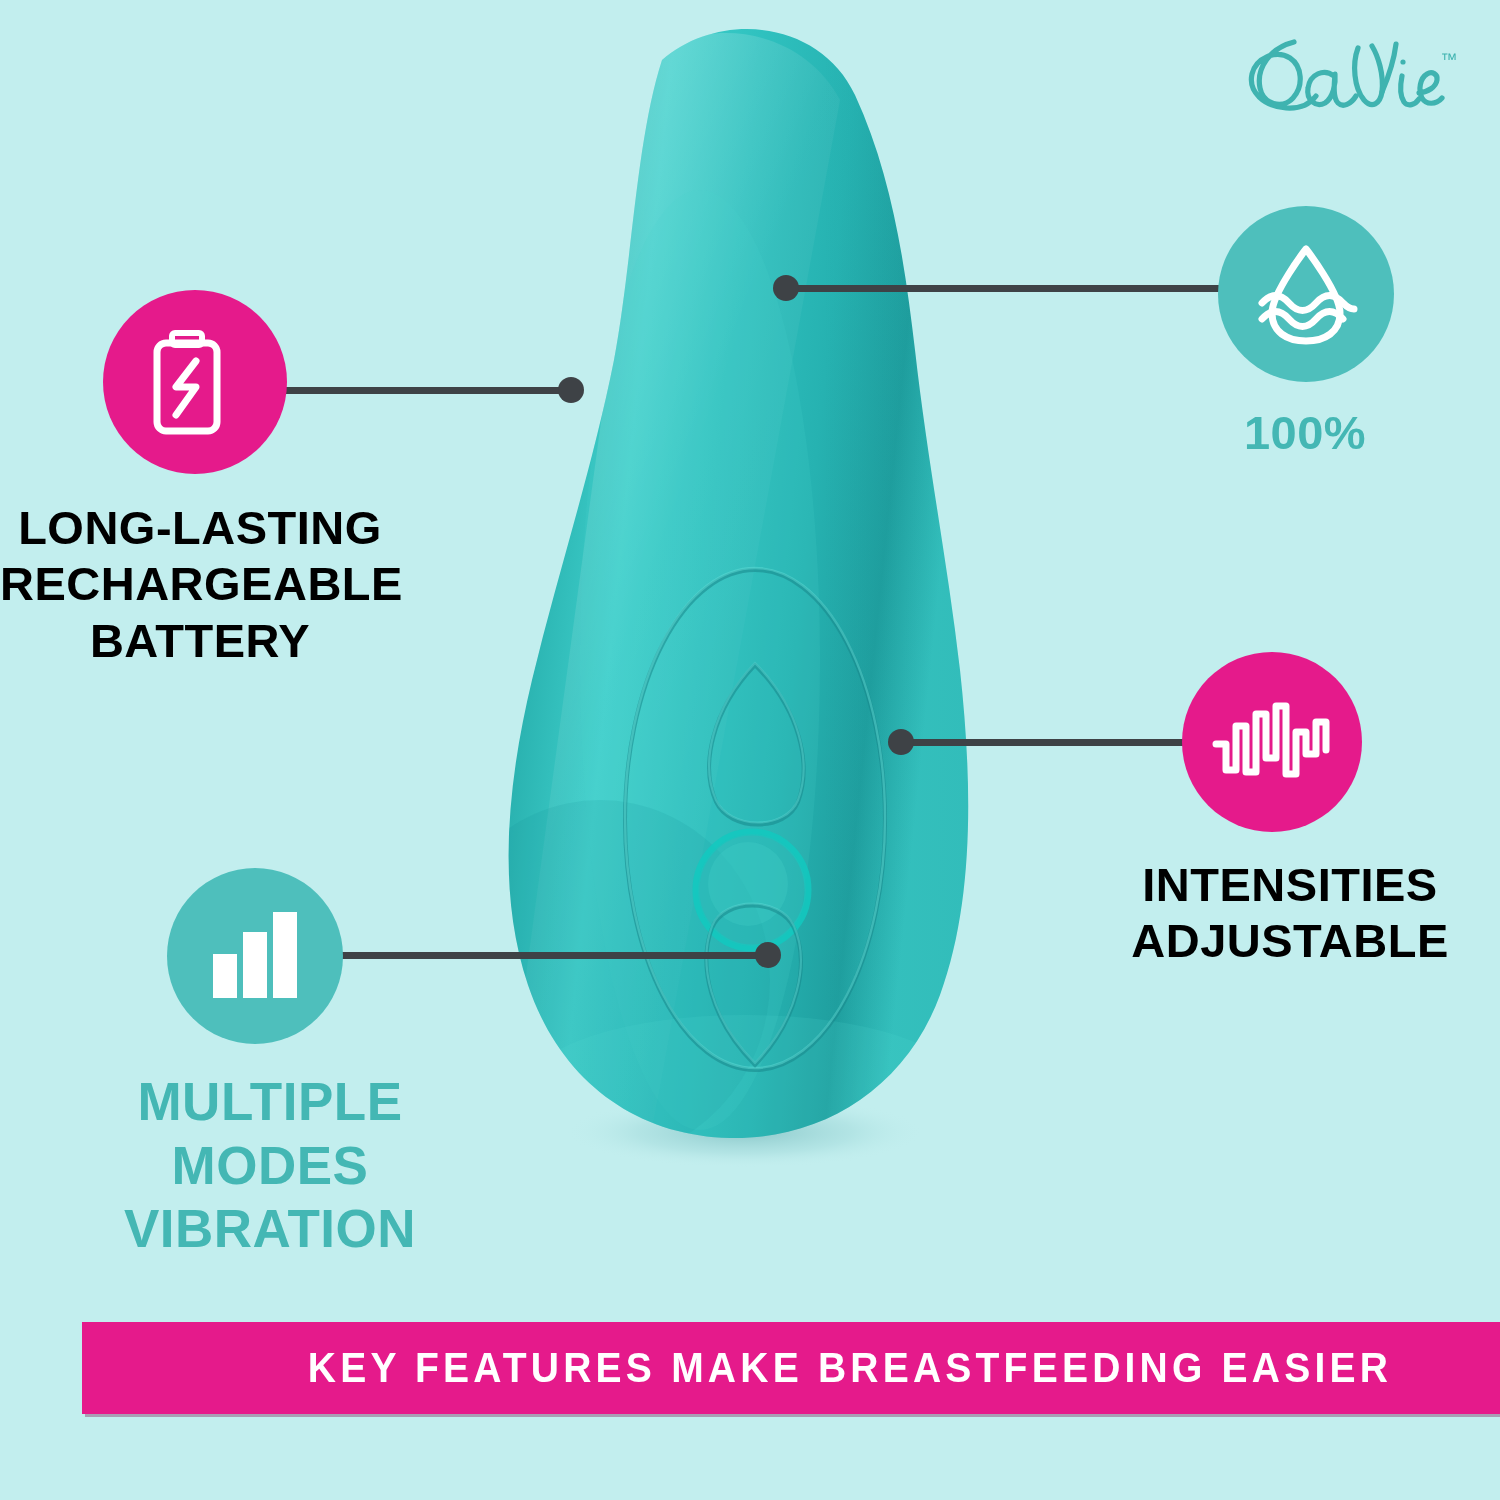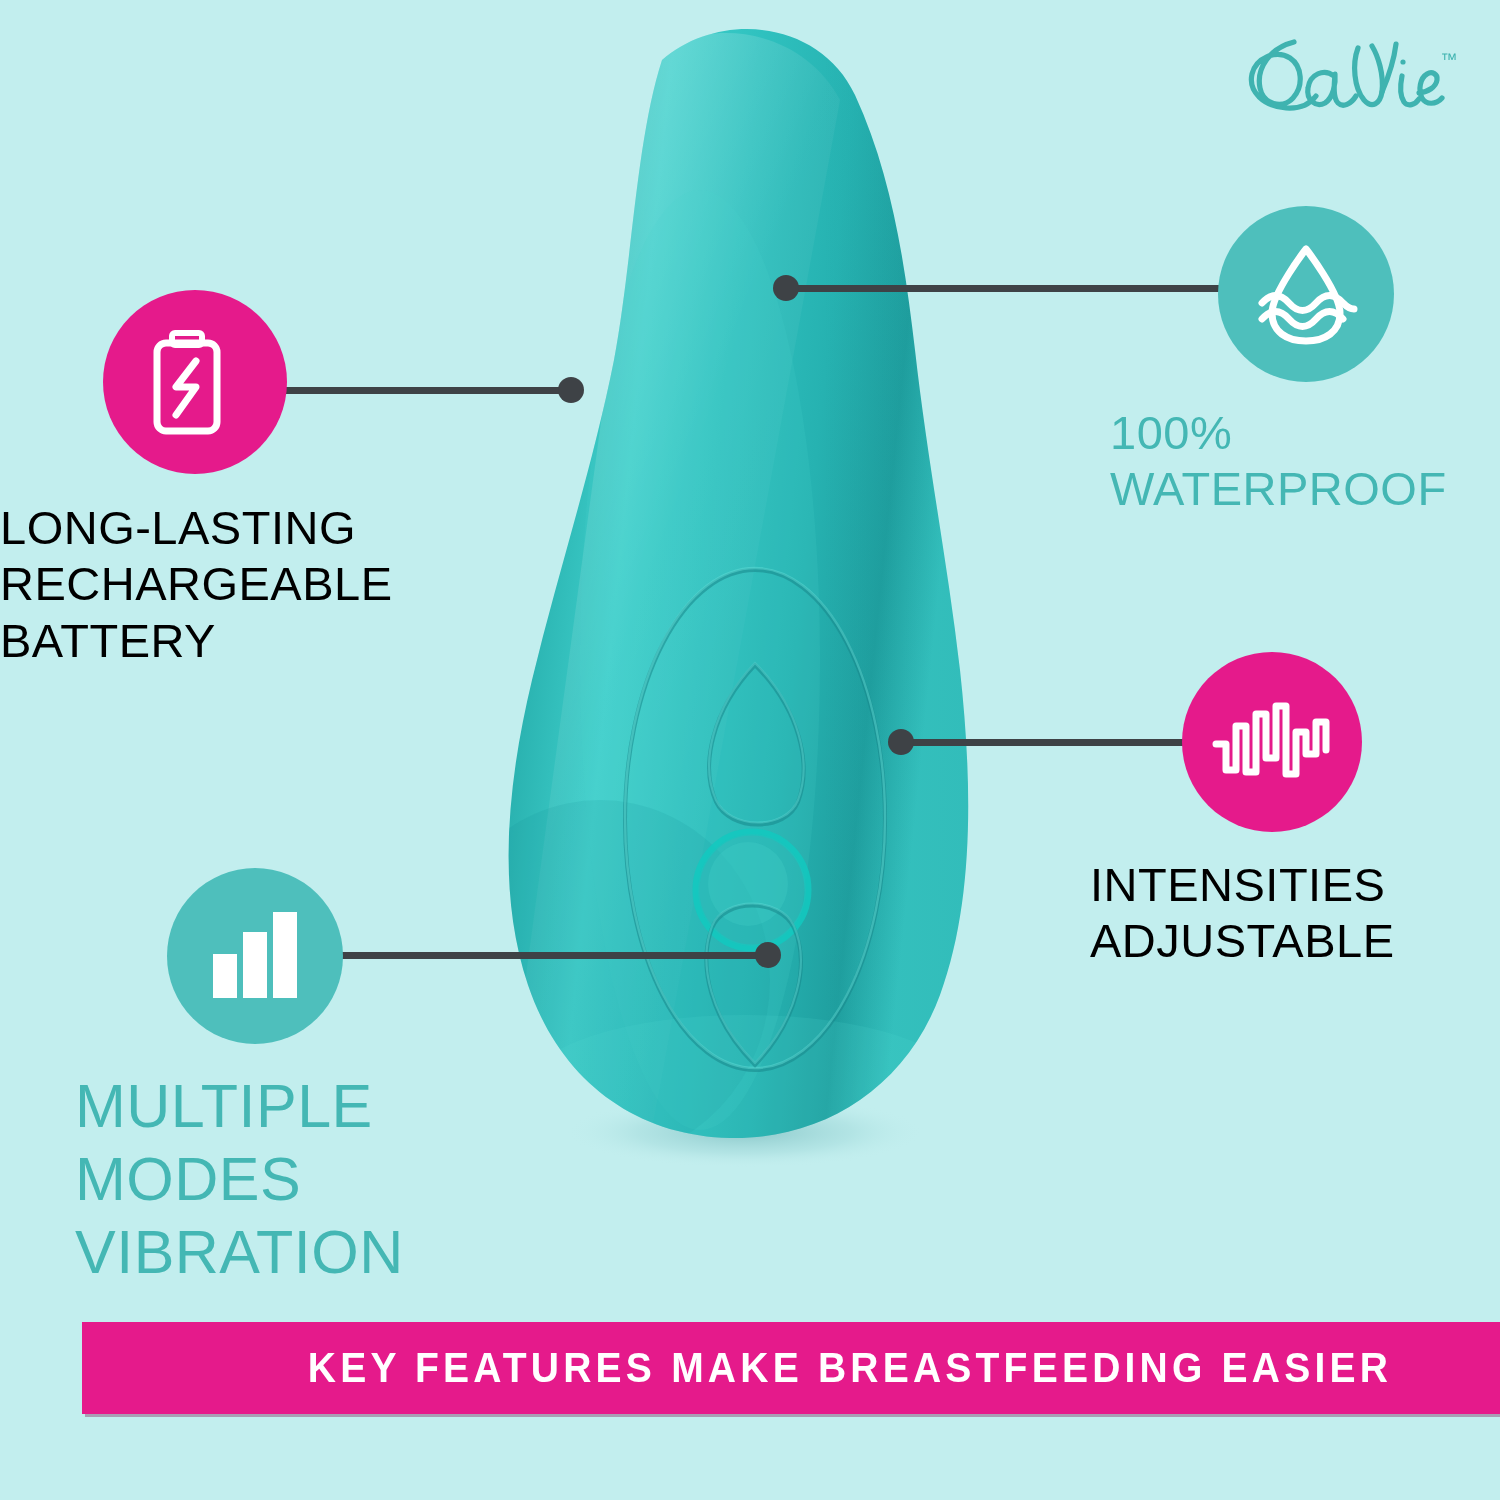--- a/index.html
+++ b/index.html
@@ -72,21 +72,22 @@
     display: flex;
     align-items: center;
     justify-content: center;
   }
   .badge svg { display: block; }
   .badge-pink { background: #e51a8b; }
   .badge-teal { background: #4ebfbc; }
 
   .caption {
     position: absolute;
-    font-weight: 400;
+    text-align: center;
+    font-weight: 700;
     line-height: 1.20;
     letter-spacing: .5px;
     text-transform: uppercase;
     font-family: "Liberation Sans", sans-serif;
   }
   .caption-pink { color: #000000; }
   .caption-teal { color: #44b7b4; }
 
   
   #banner {
@@ -269,21 +270,20 @@
       <span>
         <svg width="108" height="106" viewBox="0 0 108 106" xmlns="http://www.w3.org/2000/svg">
           <path d="M54 8 C 54 8, 20 52, 20 72 C 20 91, 35 100, 54 100 C 73 100, 88 91, 88 72 C 88 52, 54 8, 54 8 Z" fill="none" stroke="#ffffff" stroke-width="7" stroke-linejoin="round"></path>
           <path d="M10 62 C 19 52, 28 52, 37 62 C 46 72, 55 72, 64 62 C 73 52, 82 52, 91 62 C 95 66, 99 68, 102 68" fill="none" stroke="#ffffff" stroke-width="7" stroke-linecap="round" stroke-linejoin="round"></path>
           <path d="M10 78 C 19 68, 28 68, 37 78 C 46 88, 55 88, 64 78 C 73 68, 82 68, 91 78" fill="none" stroke="#ffffff" stroke-width="7" stroke-linecap="round" stroke-linejoin="round"></path>
         </svg>
       </span>
     </div>
     <div class="caption caption-teal" style="left:0px; top:205px; width:390px; font-size:47px;">
       <div>100%</div>
-      <div>WATERPROOF</div>
     </div>
   </div>
 
   <div class="feature" style="left:1090px; top:652px; width:400px;">
     <div class="badge badge-pink" style="left:92px; top:0px; width:180px; height:180px;">
       <span>
         <svg width="120" height="100" viewBox="0 0 120 100" xmlns="http://www.w3.org/2000/svg">
           <path d="M4 52
                    L14 52 L14 78 L24 78 L24 34 L34 34 L34 80 L44 80
                    L44 22 L54 22 L54 66 L64 66 L64 14 L74 14 L74 82
@@ -301,21 +301,21 @@
   <div class="feature" style="left:75px; top:868px; width:390px;">
     <div class="badge badge-teal" style="left:92px; top:0px; width:176px; height:176px;">
       <span>
         <svg width="96" height="96" viewBox="0 0 96 96" xmlns="http://www.w3.org/2000/svg">
           <rect x="6" y="46" width="24" height="44" fill="#ffffff"></rect>
           <rect x="36" y="24" width="24" height="66" fill="#ffffff"></rect>
           <rect x="66" y="4" width="24" height="86" fill="#ffffff"></rect>
         </svg>
       </span>
     </div>
-    <div class="caption caption-teal" style="left:0px; top:202px; width:390px; font-size:61px;">
+    <div class="caption caption-teal" style="left:0px; top:202px; width:390px; font-size:53px;">
       <div>MULTIPLE</div>
       <div>MODES</div>
       <div>VIBRATION</div>
     </div>
   </div>
 
   <div id="banner">
     <span class="banner-text">KEY FEATURES MAKE BREASTFEEDING EASIER</span>
   </div>
 

